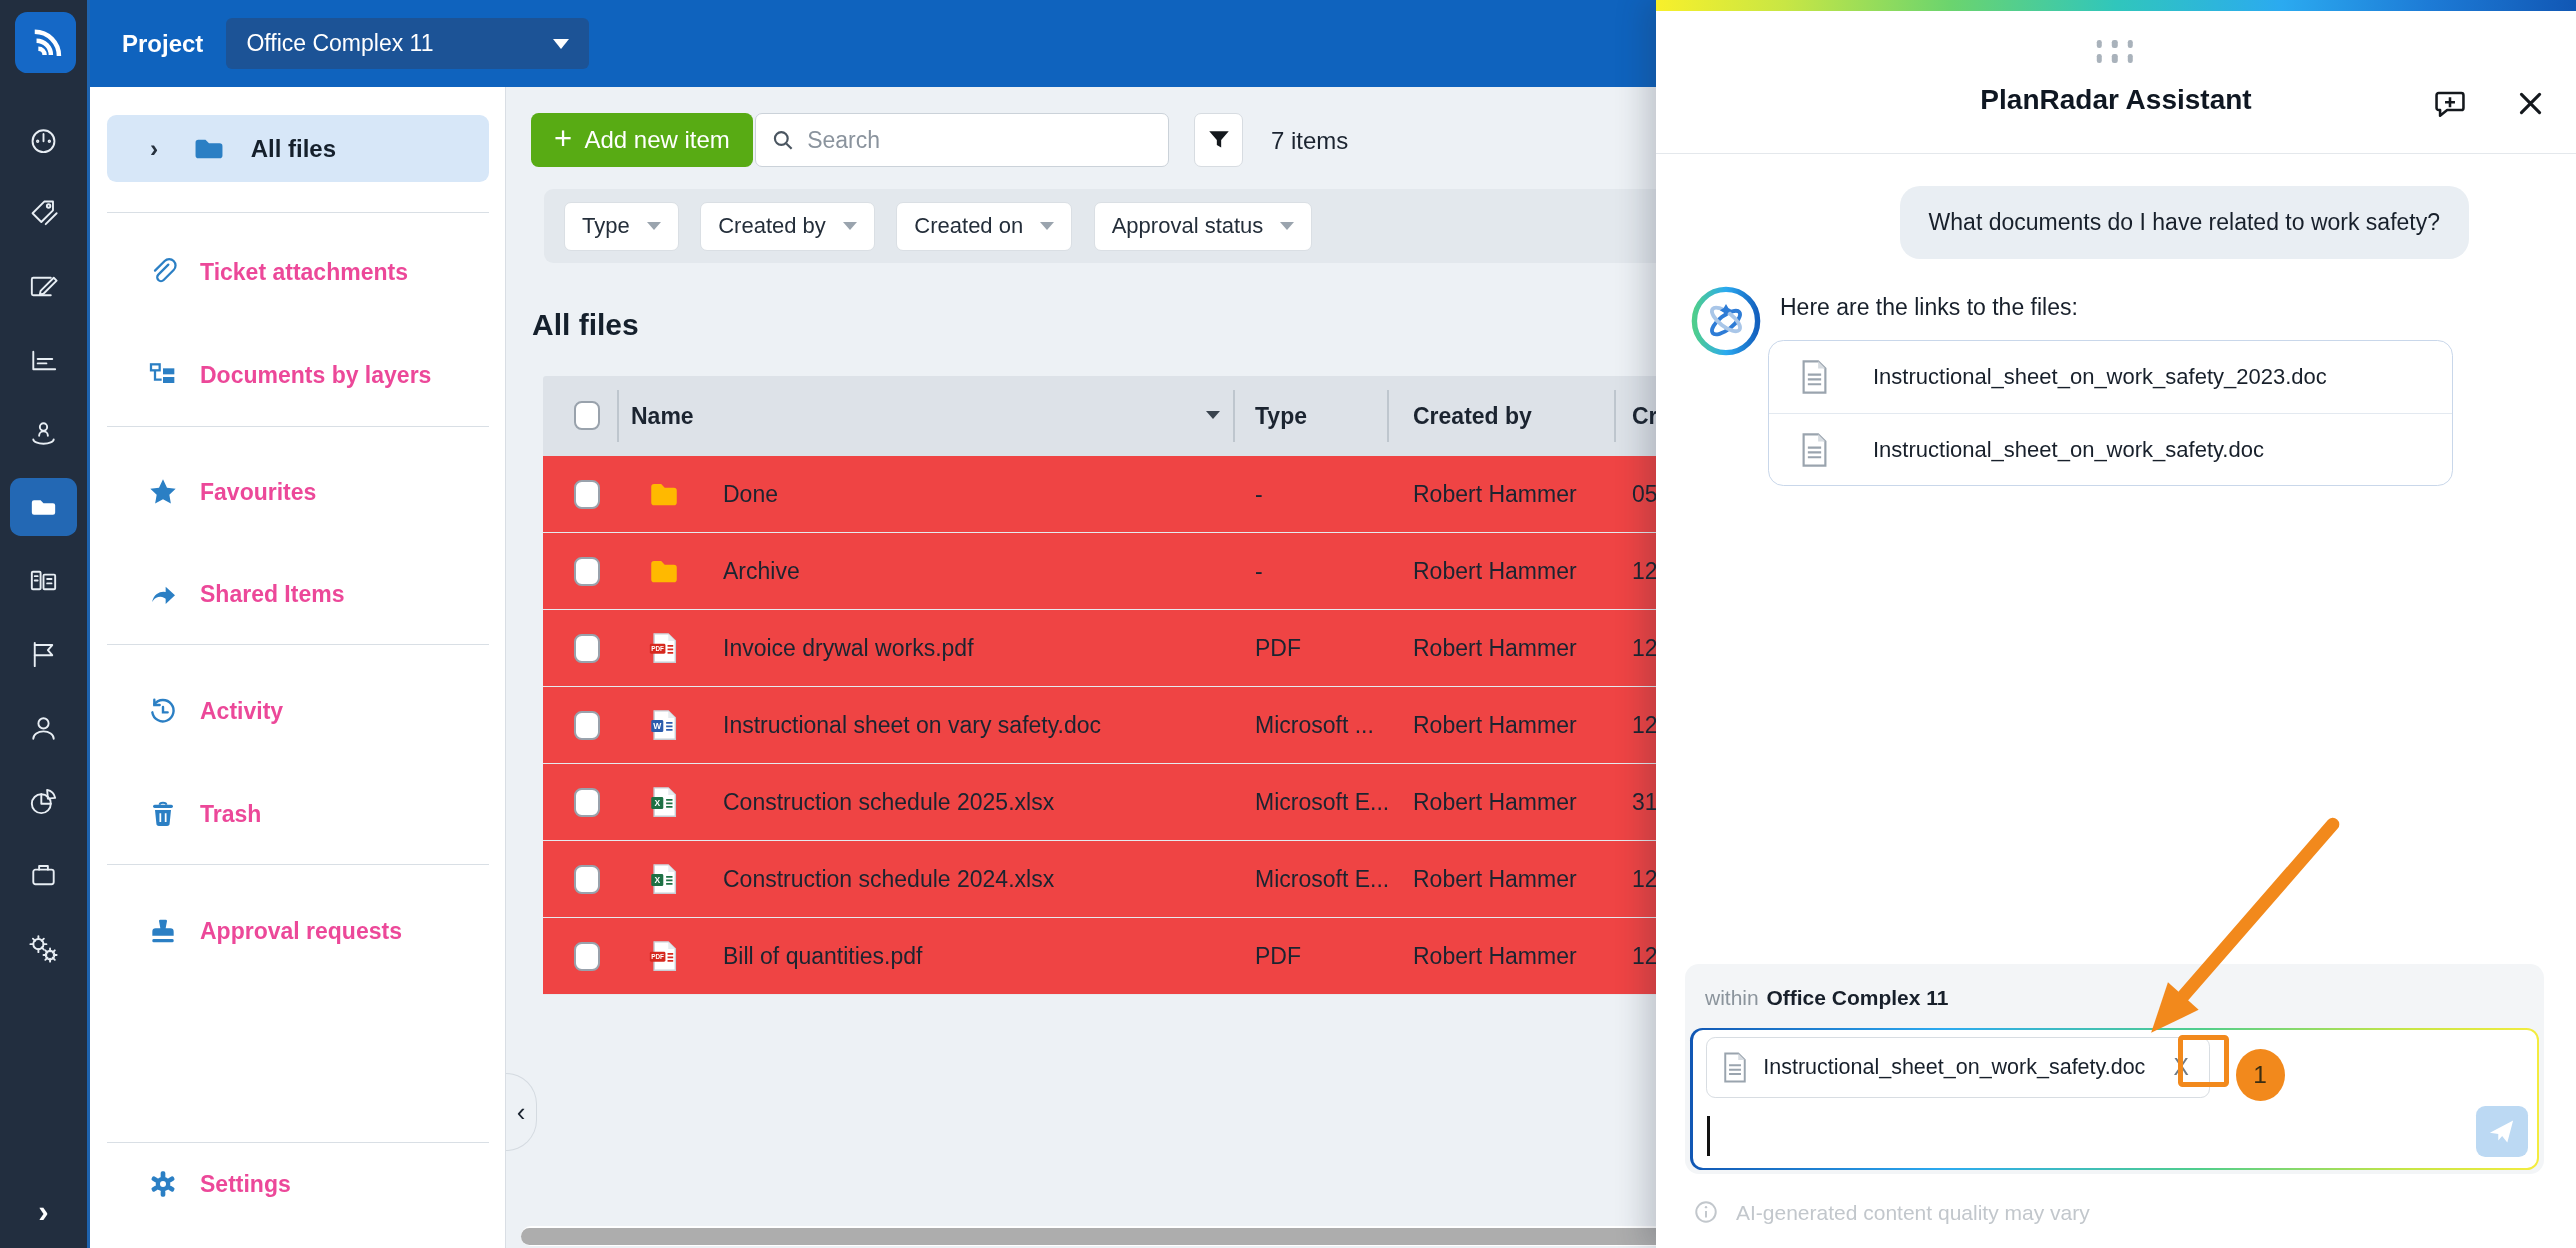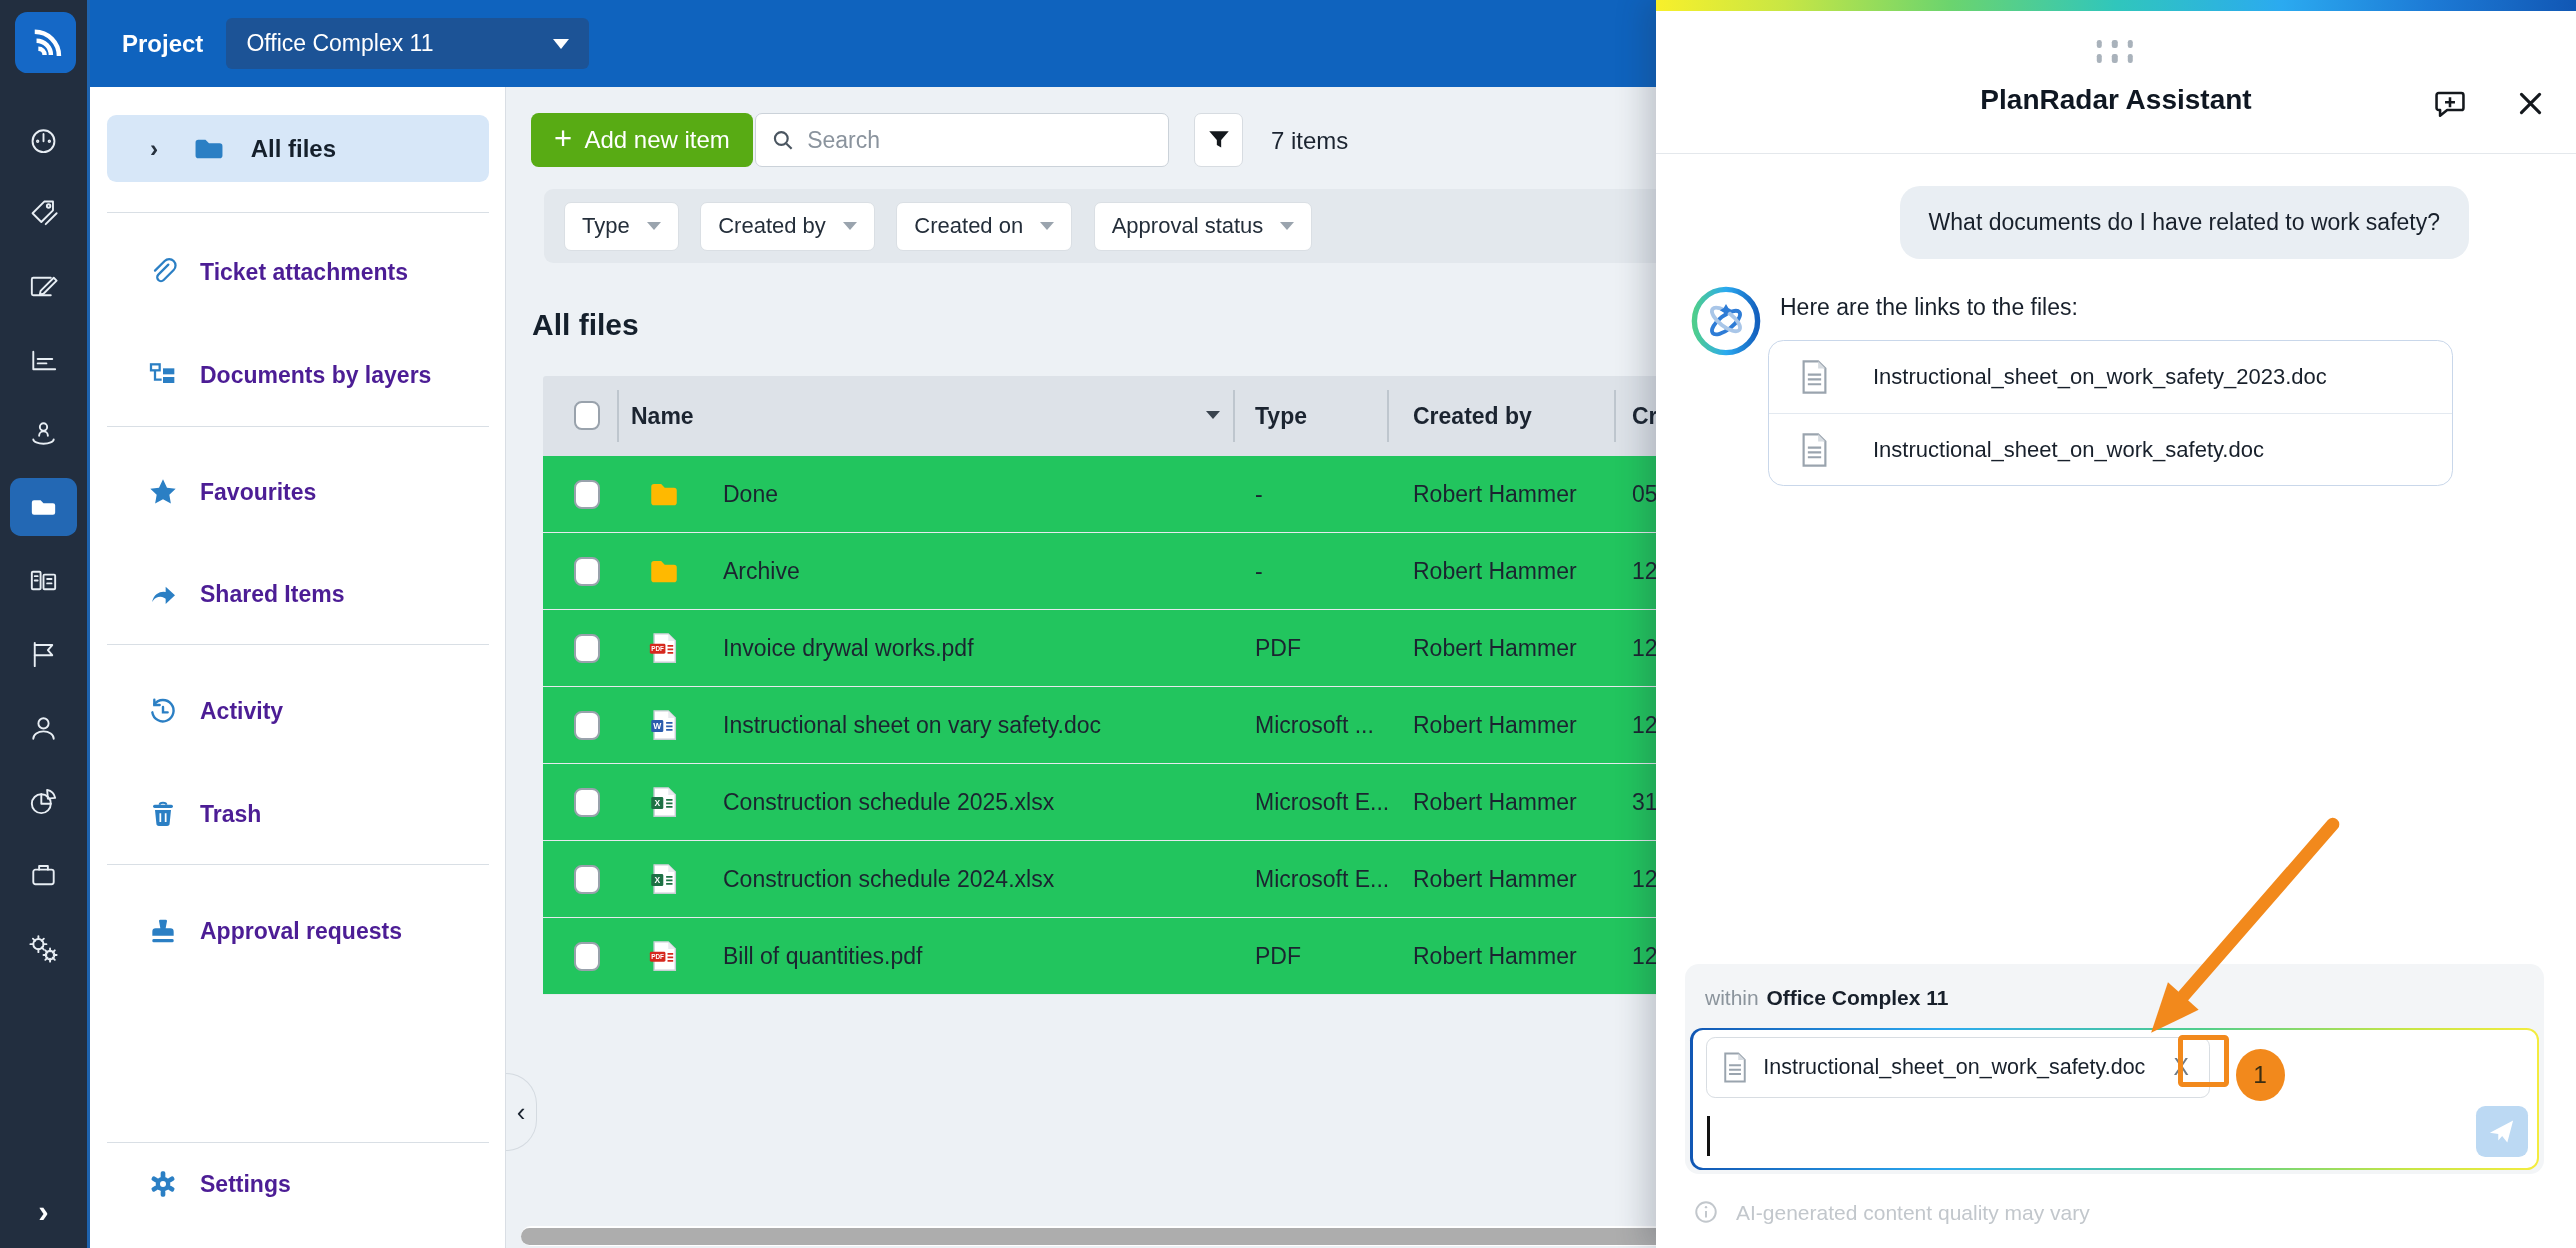--- a/index.html
+++ b/index.html
@@ -17,21 +17,21 @@
   .rail { position:absolute; left:0; top:0; width:90px; height:1248px; background:#222E3F; border-right:3.8px solid #1E63AE; z-index:5; }
   .logo-tile { position:absolute; left:15.3px; top:12.3px; width:61px; height:61px; background:#1568C6; border-radius:12.3px; display:flex; align-items:center; justify-content:center; }
   .rail-item { position:absolute; left:0; width:87px; height:66px; display:flex; align-items:center; justify-content:center; cursor:pointer; }
   .rail-item.active { left:10px; width:67px; height:58px; background:#2368B4; border-radius:10.7px; }
   .rail-item svg { width:35px; height:35px; stroke:#E8EEF4; stroke-width:2.6; fill:none; stroke-linecap:round; stroke-linejoin:round; }
   .rail-item.active svg { stroke:none; }
   .rail-expand { position:absolute; left:0; top:1185px; width:87px; height:54px; display:flex; align-items:center; justify-content:center; color:#fff; font-size:31px; font-weight:700; cursor:pointer; }
 
   
   .sidenav { position:absolute; left:90px; top:87px; width:416px; height:1162px; background:#fff; border-right:1.5px solid #D9DEE4; z-index:2; }
-  .side-item { position:absolute; left:0; width:416px; height:74px; display:flex; align-items:center; cursor:pointer; font-weight:700; font-size:23px; color:#4c1d95; }
+  .side-item { position:absolute; left:0; width:416px; height:74px; display:flex; align-items:center; cursor:pointer; font-weight:700; font-size:23px; color:#ec4899; }
   .side-item .ic { width:35px; height:35px; margin-left:55px; margin-right:20px; flex:0 0 auto; display:flex; align-items:center; justify-content:center; }
   .side-item .ic svg { width:32px; height:32px; }
   .side-sel { position:absolute; left:17px; top:28px; width:382px; height:67px; background:#D7E7F8; border-radius:9.2px; display:flex; align-items:center; cursor:pointer; font-weight:700; font-size:24px; color:#15202C; }
   .side-sel .chev { color:#26313E; font-size:24.5px; font-weight:700; margin-left:43px; }
   .side-sel .ic { width:37px; height:37px; margin-left:34px; margin-right:21.5px; display:flex; align-items:center; }
   .side-div { position:absolute; left:17px; width:382px; height:0; border-top:1.5px solid #D9DFE5; }
   .collapse-tab { position:absolute; left:506px; top:1073px; width:31px; height:78px; background:#EDF1F5; border:1.5px solid #D4DAE0; border-left:none; border-radius:0 40px 40px 0; display:flex; align-items:center; justify-content:center; font-size:26px; color:#1B2430; cursor:pointer; z-index:3; }
 
   
   .main { position:absolute; left:506px; top:87px; width:1319px; height:1162px; background:#EDF1F5; }
@@ -43,21 +43,21 @@
   .btn-filter { position:absolute; left:688px; top:26px; width:49px; height:54px; background:#fff; border:1.5px solid #D7DCE1; border-radius:7px; display:flex; align-items:center; justify-content:center; cursor:pointer; }
   .items-count { position:absolute; left:765px; top:40px; font-size:24px; color:#1B2430; }
   .filter-band { position:absolute; left:38px; top:102px; width:1281px; height:74px; background:#E3E8ED; border-radius:9.2px 0 0 9.2px; display:flex; align-items:center; gap:21.5px; padding-left:20px; }
   .chip { height:49px; background:#fff; border:1.5px solid #DADFE4; border-radius:7px; display:flex; align-items:center; padding:0 17px; gap:17px; font-size:22px; color:#242E3A; cursor:pointer; }
   .chip .caret-down { border-top-color:#9AA4AE; border-left-width:7px; border-right-width:7px; border-top-width:8.4px; }
   .page-heading { position:absolute; left:26px; top:221px; font-size:30px; font-weight:700; color:#15202C; }
 
   .table { position:absolute; left:25px; top:289px; width:1293px;margin-left:12px; }
   .thead { height:80px; background:#DDE2E8; border-radius:3.1px 3.1px 0 0; position:relative; display:flex; align-items:center; font-weight:700; font-size:23px; color:#1B2430; }
   .col-sep { position:absolute; top:14px; bottom:14px; width:1.5px; background:#BEC6CE; }
-  .trow { height:77px; background:#22c55e; border-bottom:1.5px solid #E6EAEE; position:relative; display:flex; align-items:center; font-size:23px; color:#1B2430;padding-left:36px; }
+  .trow { height:77px; background:#ef4444; border-bottom:1.5px solid #E6EAEE; position:relative; display:flex; align-items:center; font-size:23px; color:#1B2430;padding-left:36px; }
   .cb { position:absolute; left:31px; width:26px; height:29px; border:2.3px solid #99A2AC; border-radius:7.7px; background:#fff; cursor:pointer; }
   .c-name { position:absolute; left:180px; }
   .c-type { position:absolute; left:712px; }
   .c-by   { position:absolute; left:870px; }
   .c-on   { position:absolute; left:1089px; }
   .f-ic { position:absolute; left:104px; width:34px; height:34px; }
   .sortcaret { position:absolute; left:663px; top:35px; width:0; height:0; border-left:7px solid transparent; border-right:7px solid transparent; border-top:8.4px solid #39434e; }
 
   .hscroll { position:absolute; left:15.3px; top:1139px; width:1303px; height:20px; background:#fff; border-radius:10px; }
   .hscroll .thumb { position:absolute; left:0; top:1.5px; height:17px; width:1146px; background:#ADADAD; border-radius:8.4px; cursor:grab; }

